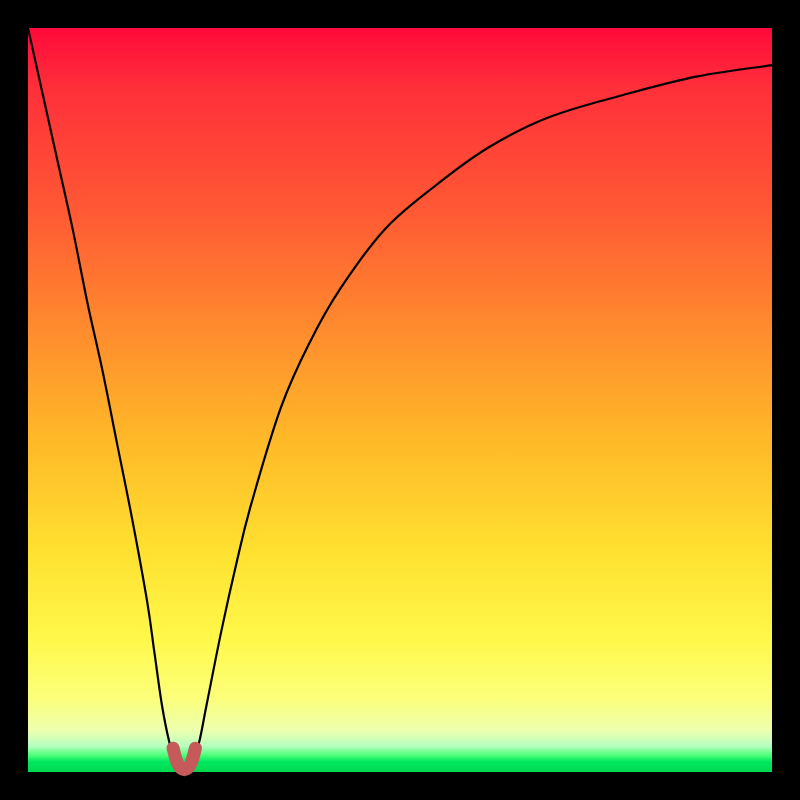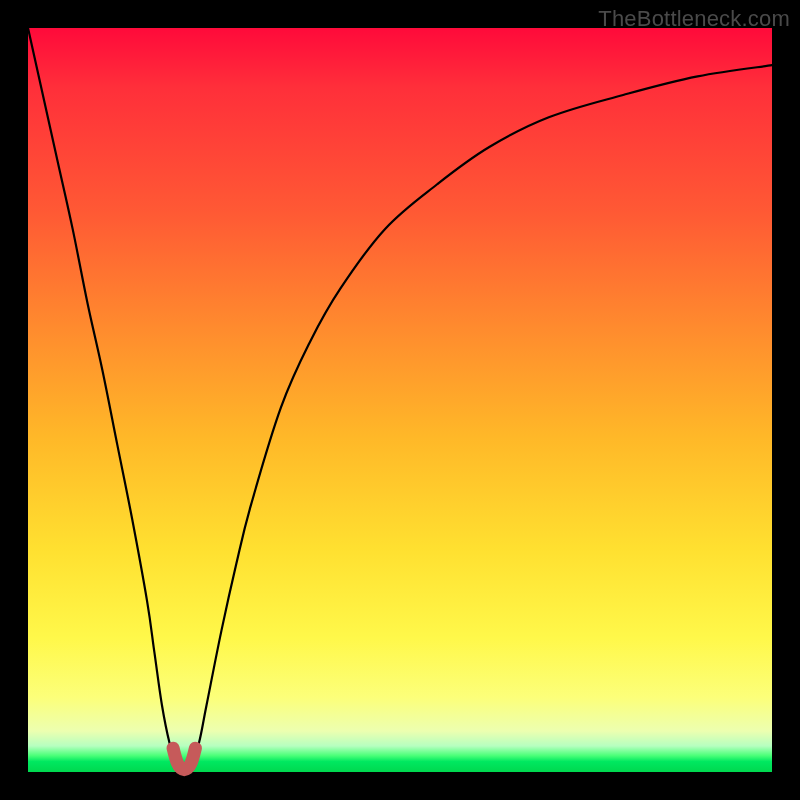--- a/index.html
+++ b/index.html
@@ -68,14 +68,13 @@
 
   <div class="plot-area">
 
     <svg class="curve" viewBox="0 0 744 744" preserveAspectRatio="none">
       <path id="curve-path" fill="none" stroke="#000000" stroke-width="2.2" stroke-linecap="round" stroke-linejoin="round" d="M 0 0 C 2.6784 12.052799999999985, 9.523200000000001 42.85439999999991, 14.88 66.95999999999992 C 20.236800000000002 91.06559999999993, 24.403200000000002 109.81440000000006, 29.76 133.92000000000007 C 35.1168 158.02560000000008, 39.2832 175.4352, 44.64 200.88 C 49.9968 226.32479999999998, 54.1632 249.8352, 59.52 275.28 C 64.8768 300.72479999999996, 69.04320000000001 316.79519999999997, 74.4 342.23999999999995 C 79.7568 367.68479999999994, 83.9232 389.856, 89.28 416.64 C 94.63680000000001 443.424, 98.8032 462.91679999999997, 104.16000000000001 491.03999999999996 C 109.51680000000002 519.1632, 115.0224 548.7744, 119.04 572.88 C 123.05760000000001 596.9856, 123.80160000000001 606.2112000000001, 126.48 624.96 C 129.1584 643.7088, 131.24159999999998 660.9696, 133.92 677.04 C 136.5984 693.1103999999999, 138.6816 703.5264, 141.36 714.24 C 144.03840000000002 724.9536, 146.12160000000003 731.6049599999999, 148.8 736.56 C 151.4784 741.51504, 153.56159999999997 741.768, 156.23999999999998 741.768 C 158.9184 741.768, 161.0016 741.51504, 163.68 736.56 C 166.35840000000002 731.6049599999999, 168.4416 724.9536, 171.12 714.24 C 173.79840000000002 703.5264, 174.54240000000001 697.1279999999999, 178.56 677.04 C 182.5776 656.952, 188.0832 628.0848, 193.44 602.64 C 198.7968 577.1952, 202.96320000000003 558.4463999999999, 208.32000000000002 535.68 C 213.67680000000001 512.9136, 215.16479999999999 504.2832, 223.2 476.16 C 231.2352 448.0368, 242.2464 408.9024, 252.96 379.44 C 263.6736 349.9776, 272.00640000000004 333.90720000000005, 282.72 312.48 C 293.4336 291.0528, 299.08799999999997 280.488, 312.47999999999996 260.4 C 325.87199999999996 240.31199999999998, 339.7104 219.62879999999998, 357.12 200.88 C 374.5296 182.1312, 390.45120000000003 170.97119999999998, 409.20000000000005 156.24 C 427.94880000000006 141.50880000000004, 441.192 131.0928000000001, 461.28 119.04000000000008 C 481.36799999999994 106.98720000000007, 496.6943999999999 98.6544, 520.8 89.27999999999997 C 544.9055999999999 79.90559999999995, 568.416 74.32559999999991, 595.2 66.95999999999992 C 621.984 59.59439999999993, 642.816 53.71679999999999, 669.6 48.360000000000014 C 696.384 43.003200000000035, 730.608 39.20880000000004, 744 37.200000000000045"></path>
       <path id="marker-path" fill="none" stroke="#c65a5a" stroke-width="13" stroke-linecap="round" stroke-linejoin="round" d="M 145.08 720.192 Q 145.08 720.192, 146.56799999999998 726.144 Q 148.05599999999998 732.096, 149.54399999999998 735.444 Q 151.032 738.792, 152.892 740.28 Q 154.752 741.768, 156.24 741.768 Q 157.728 741.768, 159.58800000000002 740.28 Q 161.448 738.792, 162.936 735.444 Q 164.424 732.096, 165.912 726.144 T 167.4 720.192"></path>
     </svg>
 
   </div>
 
-  <div class="watermark">TheBottleneck.com</div>
 </div>
 
 </body></html>

